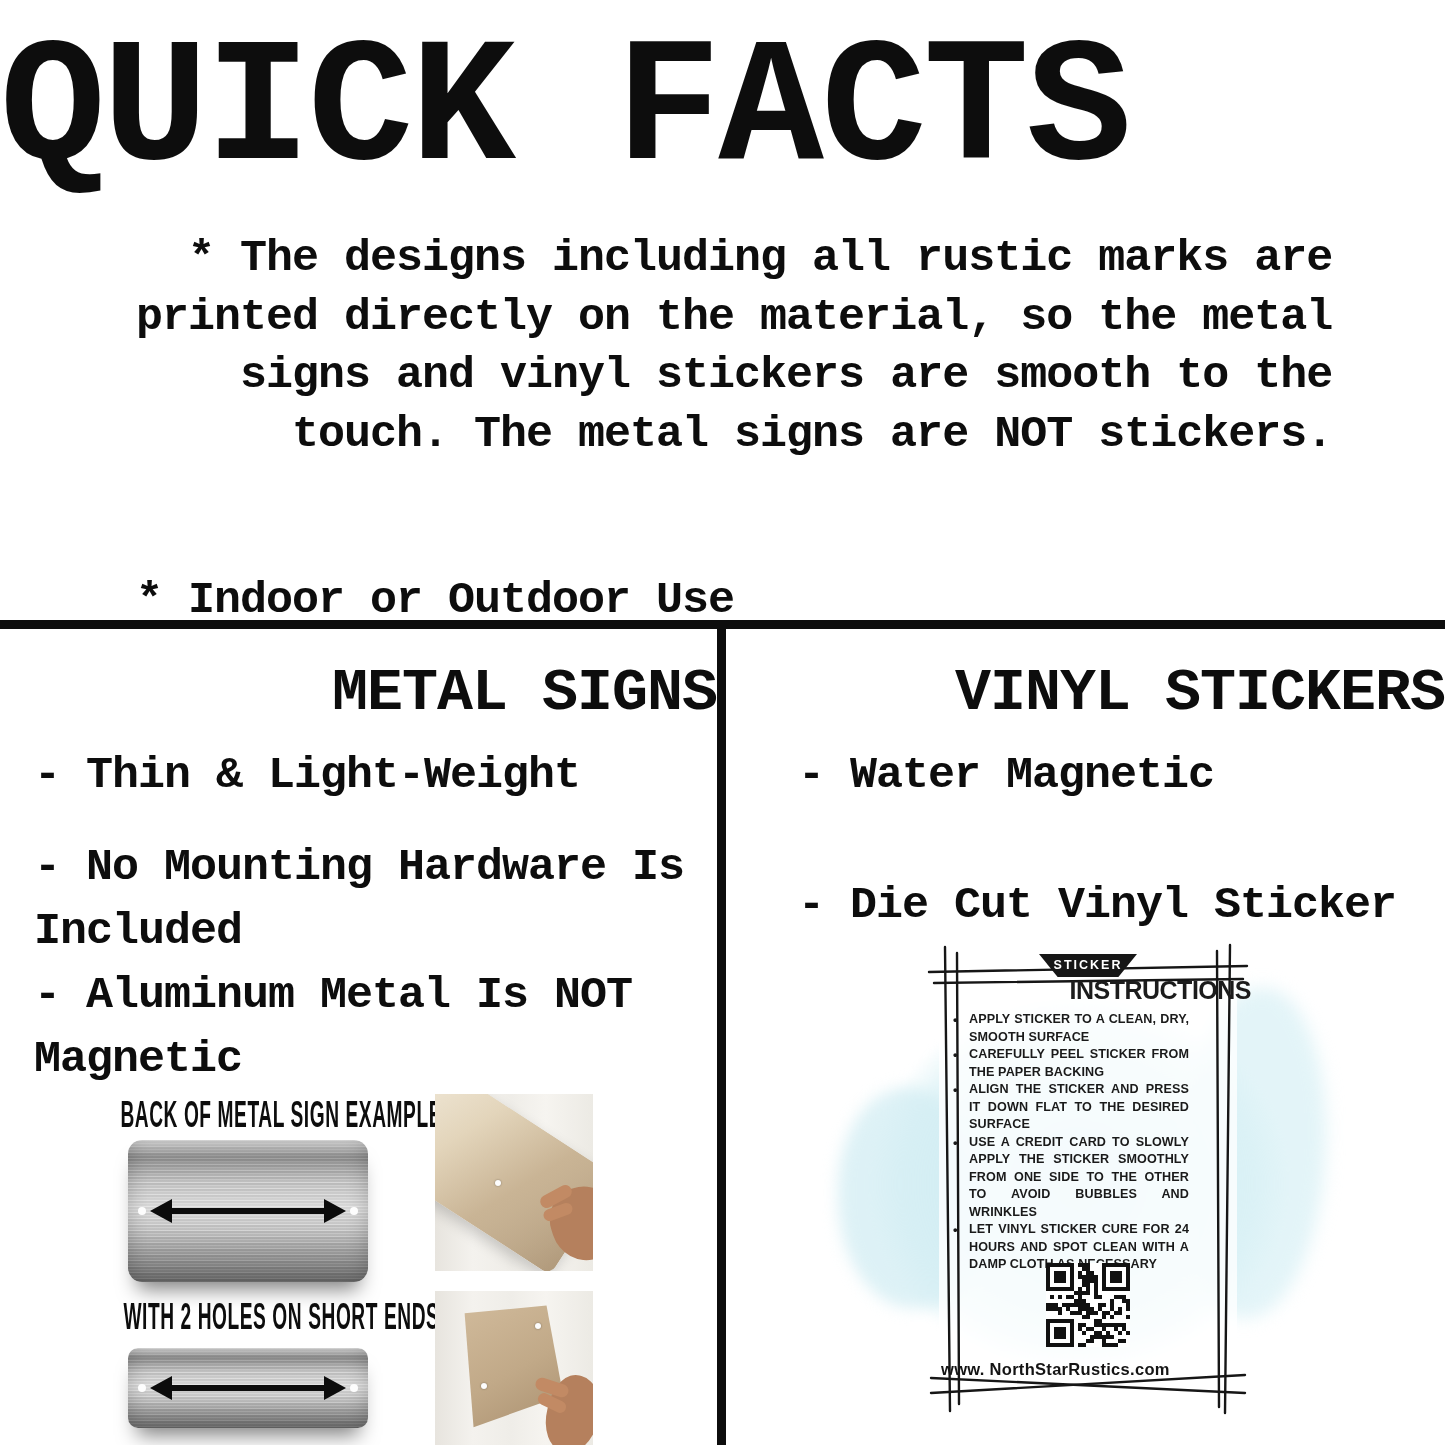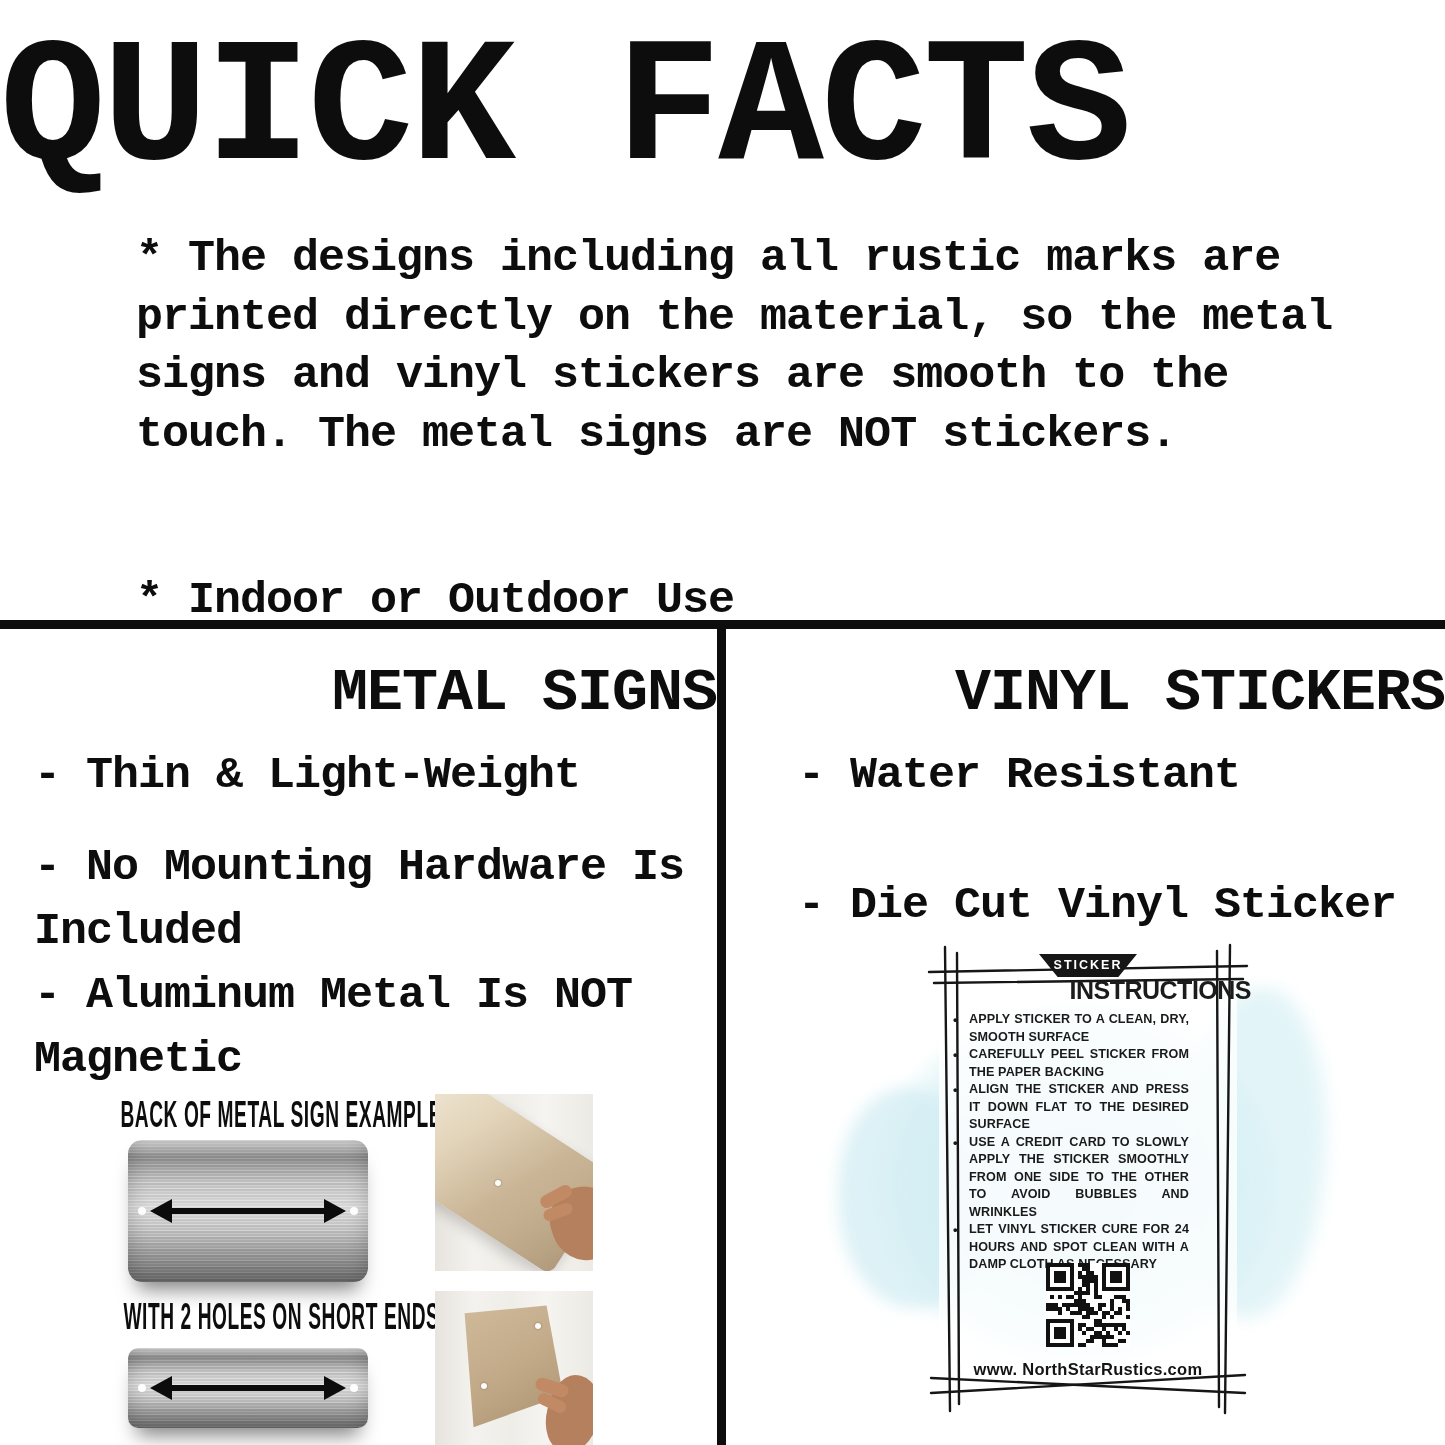--- a/index.html
+++ b/index.html
@@ -8,21 +8,21 @@
     --sans:"Liberation Sans","DejaVu Sans",sans-serif;
   }
   html,body{margin:0;padding:0;background:#ffffff;}
   #stage{position:relative;width:1445px;height:1445px;background:#ffffff;overflow:hidden;
          font-family:var(--mono);color:var(--ink);}
 
   
   .title{position:absolute;top:16px;left:0;width:1445px;text-align:left;
          font:700 176px/1.08 var(--mono);letter-spacing:-3px;white-space:pre;}
   .tw{font-family:var(--mono);font-weight:700;white-space:pre-line;}
-  .intro-para{position:absolute;left:136px;top:230px;font-size:45px;line-height:58.5px;letter-spacing:-1px;}
+  .intro-para{position:absolute;left:136px;top:230px;font-size:45px;line-height:58.5px;letter-spacing:-1px;text-align:right;}
   .intro-b1{position:absolute;left:136px;top:490px;font-size:45px;line-height:58px;letter-spacing:-1px;}
   .intro-b2{position:absolute;left:136px;top:572px;font-size:45px;line-height:58px;letter-spacing:-1px;}
 
   
   .hrule{position:absolute;left:0;top:620px;width:1445px;height:9px;background:var(--ink);}
   .vrule{position:absolute;left:717px;top:629px;width:9px;height:816px;background:var(--ink);}
 
   
   .col-heading{position:absolute;top:662px;text-align:right;font:700 60px/1.05 var(--mono);letter-spacing:-1px;}
   .col-heading.left{left:0;width:717px;}
@@ -79,21 +79,21 @@
   .card-tab{position:absolute;left:50%;top:13px;transform:translateX(-50%);width:98px;height:23px;
             background:#161616;clip-path:polygon(0 0,100% 0,81% 100%,19% 100%);
             color:#ffffff;font:700 12.5px/23px var(--sans);letter-spacing:2px;text-align:center;}
   .card-heading{position:absolute;left:0;top:37px;width:100%;text-align:right;
                 font:800 25px/1 var(--sans);letter-spacing:-.5px;color:#1c1c1c;}
   ul.steps{position:absolute;left:44px;top:70px;width:220px;margin:0;padding:0;list-style:none;
            font:700 12.6px/17.5px var(--sans);letter-spacing:.1px;text-align:justify;color:#1a1a1a;}
   ul.steps li{position:relative;padding-left:0;margin:0;}
   ul.steps li::before{content:"\2022";position:absolute;left:-16px;top:0;font-size:13px;}
   .qr-wrap{position:absolute;left:121px;top:322px;width:84px;height:84px;background:#fff;}
-  .card-site{position:absolute;left:0;top:420px;width:100%;text-align:center;
+  .card-site{position:absolute;left:16px;top:420px;width:100%;
              font:800 16.5px/1 var(--sans);letter-spacing:.3px;color:#141414;}
 </style>
 </head>
 <body>
 
 <div id="stage">
 
   <div class="title">QUICK FACTS</div>
   <div class="tw intro-para">* The designs including all rustic marks are
 printed directly on the material, so the metal
@@ -146,21 +146,21 @@
   <div class="photo photo2">
     <div class="sheet2"></div>
     <div class="hole" style="left:100px;top:32px;width:6px;height:6px"></div>
     <div class="hole" style="left:46px;top:92px;width:6px;height:6px"></div>
     <div class="hand" style="left:112px;top:84px;width:52px;height:78px;transform:rotate(14deg)"></div>
     <div class="finger" style="left:100px;top:90px;width:34px;height:13px;transform:rotate(18deg)"></div>
     <div class="finger" style="left:102px;top:106px;width:30px;height:12px;transform:rotate(26deg)"></div>
   </div>
 
   <div class="col-heading right">VINYL STICKERS</div>
-  <div class="tw vs-bullet" style="top:744px">- Water Resistant</div>
+  <div class="tw vs-bullet" style="top:744px">- Water Magnetic</div>
   <div class="tw vs-bullet" style="top:874px">- Die Cut Vinyl Sticker</div>
 
   <div class="watercolor">
     <div class="wspot1"></div>
     <div class="wspot2"></div>
   </div>
 
   <div class="card">
     <div class="card-bg"></div>
     <svg class="sketch" viewBox="0 0 326 476" fill="none" stroke="#161616" stroke-width="2.4" stroke-linecap="round">

